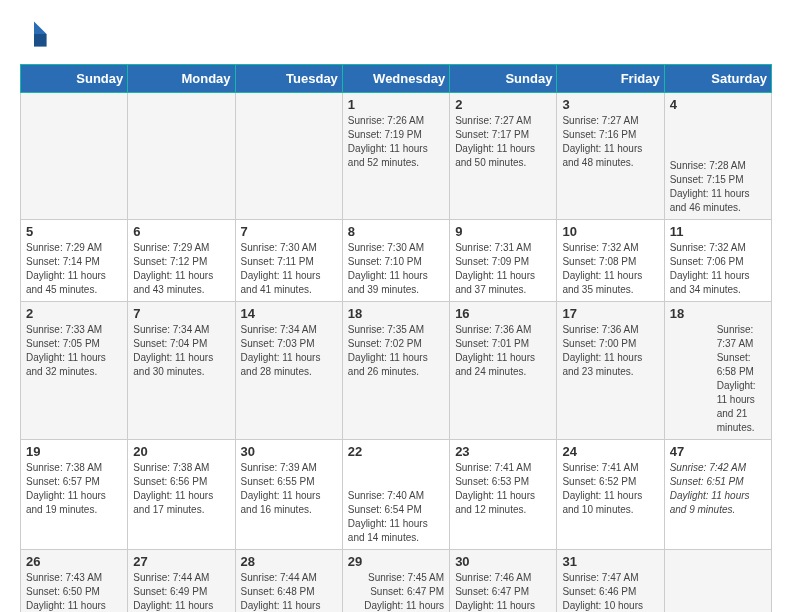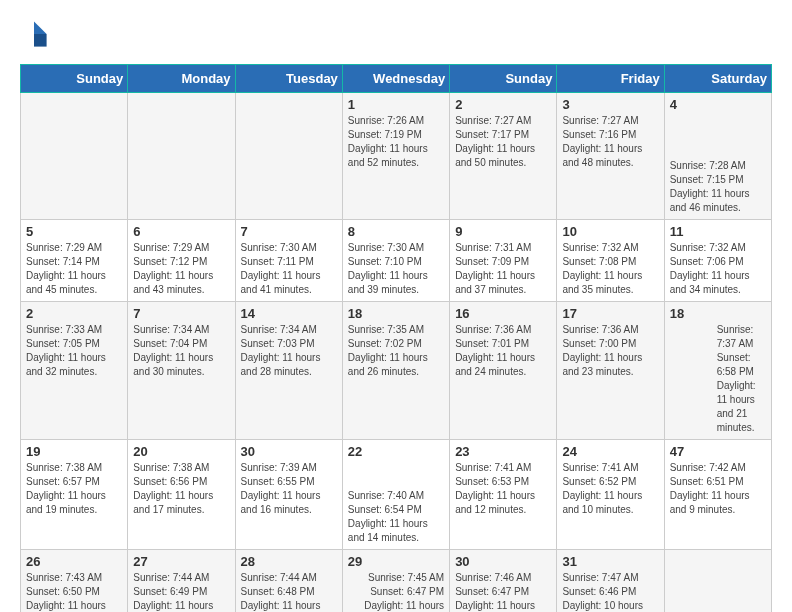--- a/index.html
+++ b/index.html
@@ -300,21 +300,21 @@
         </td>
         <td>
           <div class="day-number">24</div>
           <div class="day-info" style="white-space: pre-line;">Sunrise: 7:41 AM
 Sunset: 6:52 PM
 Daylight: 11 hours
 and 10 minutes.</div>
         </td>
         <td>
           <div class="day-number">47</div>
-          <div class="day-info" style="white-space: pre-line;">Sunrise: 7:42 AM
+          <div class="day-info" style="white-space: pre-line; font-style: italic;">Sunrise: 7:42 AM
 Sunset: 6:51 PM
 Daylight: 11 hours
 and 9 minutes.</div>
         </td>
       </tr>
       <tr>
         <td>
           <div class="day-number">26</div>
           <div class="day-info" style="white-space: pre-line;">Sunrise: 7:43 AM
 Sunset: 6:50 PM

